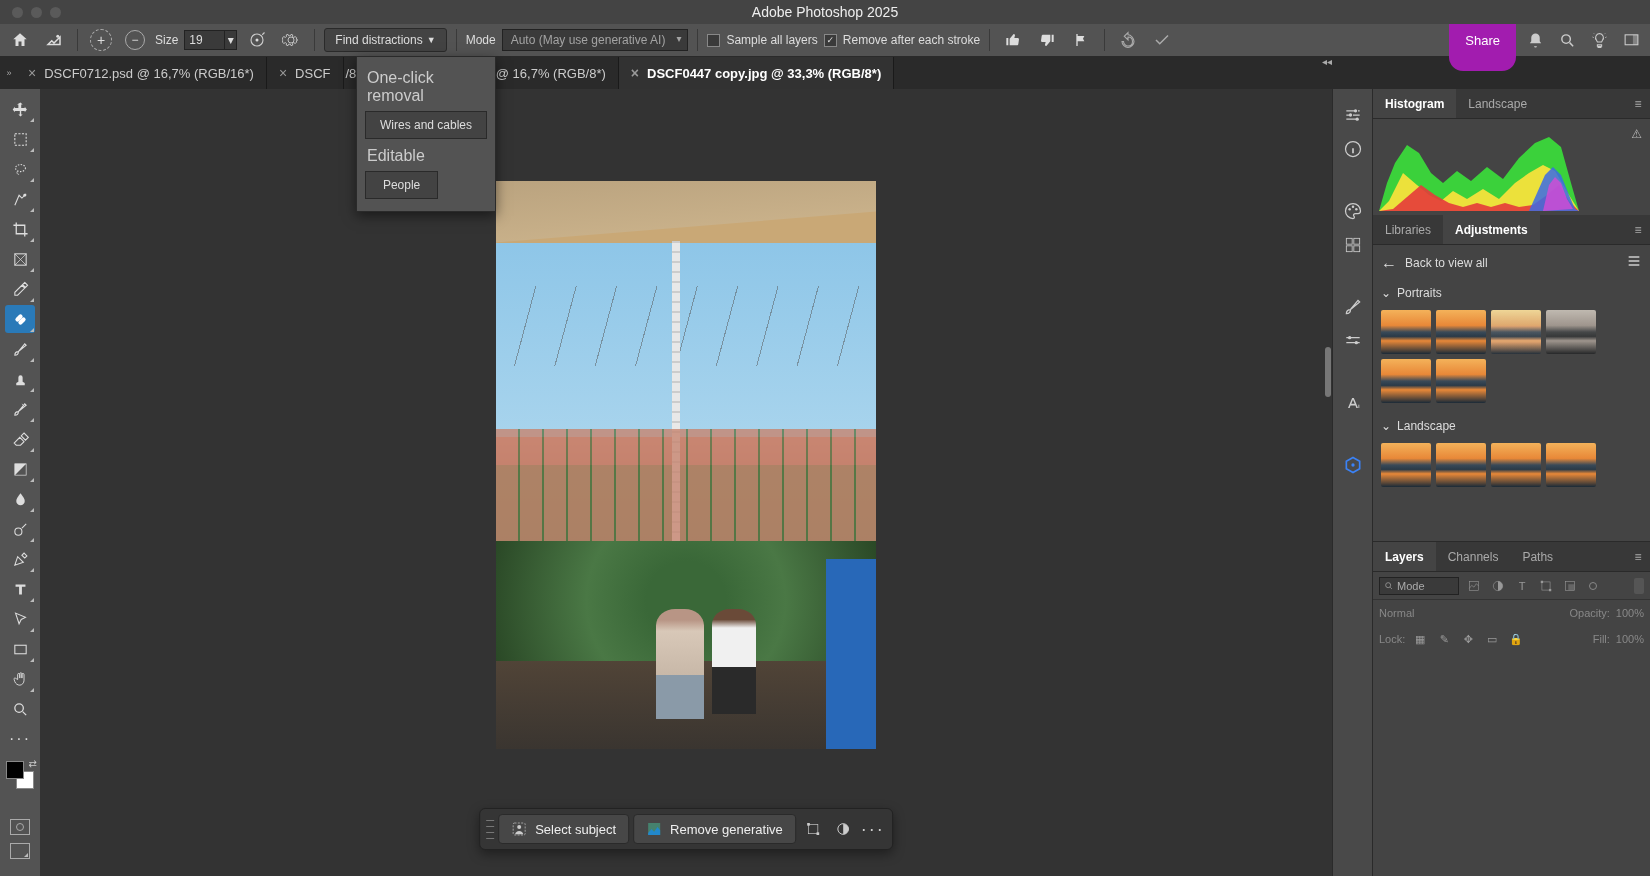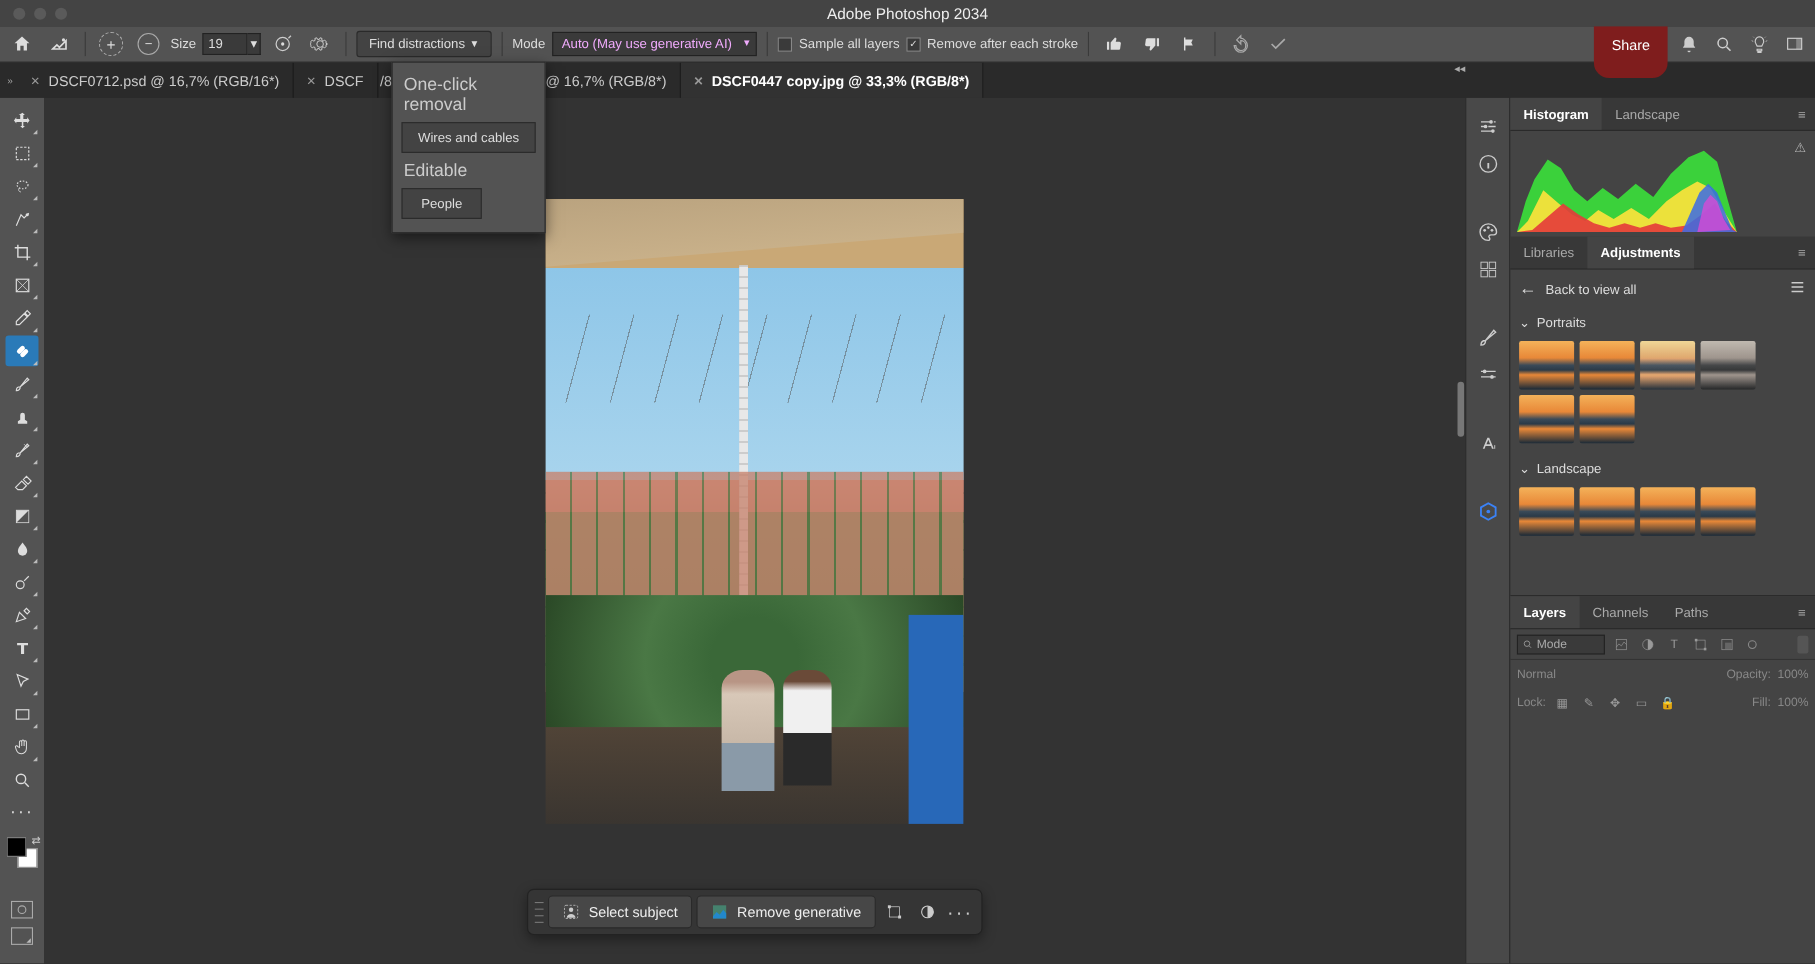--- a/index.html
+++ b/index.html
@@ -15,26 +15,26 @@
 .optbar { height: 33px; background: #535353; display: flex; align-items: center; padding: 0 6px; gap: 6px; border-bottom: 1px solid #2a2a2a; }
 .icon-btn { width: 28px; height: 26px; display: flex; align-items: center; justify-content: center; color: #ddd; border-radius: 4px; }
 .home-icon svg, .brush-icon svg { width: 18px; height: 18px; }
 .sep { width: 1px; height: 22px; background: #3a3a3a; margin: 0 3px; }
 .addpoint { width: 22px; height: 22px; border: 1px dashed #aaa; border-radius: 50%; display: flex; align-items: center; justify-content: center; font-size: 14px; }
 .minuspoint { width: 20px; height: 20px; border: 1px solid #aaa; border-radius: 50%; display: flex; align-items: center; justify-content: center; font-size: 12px; }
 .opt-label { font-size: 12px; color: #ddd; }
 .size-input { width: 41px; height: 20px; background: #3a3a3a; border: 1px solid #222; color: #ddd; padding: 0 4px; font-size: 12px; }
 .dd { width: 12px; height: 20px; background: #3a3a3a; border: 1px solid #222; border-left: none; display: flex; align-items: center; justify-content: center; }
 .find-btn { padding: 4px 10px; background: #434343; border: 1px solid #2a2a2a; border-radius: 3px; font-size: 12px; color: #ddd; display: flex; align-items: center; gap: 4px; }
-.mode-select { padding: 3px 22px 3px 8px; background: #3a3a3a; border: 1px solid #222; color: #f0abfc; font-size: 12px; position: relative; }
+.mode-select { padding: 3px 22px 3px 8px; background: #3a3a3a; border: 1px solid #222; color: #a3a3a3; font-size: 12px; position: relative; }
 .mode-select::after { content: "▾"; position: absolute; right: 6px; top: 3px; font-size: 10px; }
 .chk { width: 13px; height: 13px; border: 1px solid #888; background: #3a3a3a; display: inline-flex; align-items: center; justify-content: center; font-size: 9px; }
 .chk.checked::before { content: "✓"; color: #ddd; }
 .spacer { flex: 1; }
-.share-btn { padding: 23px 16px; background: #7f1d1d; color: #fff; border-radius: 14px; font-size: 13px; font-weight: 500; }
+.share-btn { padding: 23px 16px; background: #a21caf; color: #fff; border-radius: 14px; font-size: 13px; font-weight: 500; }
 .topright-icon { width: 26px; height: 26px; display: flex; align-items: center; justify-content: center; color: #ccc; }
 
 
 .tabbar { height: 32px; background: #2a2a2a; display: flex; align-items: stretch; padding-left: 2px; overflow: hidden; }
 .tabbar-expand { width: 14px; display: flex; align-items: center; justify-content: center; font-size: 9px; color: #aaa; }
 .tab { display: flex; align-items: center; padding: 0 12px; font-size: 13px; color: #ccc; border-right: 1px solid #1a1a1a; gap: 8px; white-space: nowrap; }
 .tab.active { background: #323232; color: #fff; font-weight: 600; }
 .tab-x { font-size: 14px; color: #999; }
 
 
@@ -132,21 +132,21 @@
 </style>
 </head>
 <body>
 
 <div class="titlebar">
   <div class="traffic-lights">
     <div class="tl"></div>
     <div class="tl"></div>
     <div class="tl"></div>
   </div>
-  <div class="title">Adobe Photoshop 2034</div>
+  <div class="title">Adobe Photoshop 2025</div>
 </div>
 
 <div class="optbar">
   <div class="icon-btn home-icon">
     <svg viewBox="0 0 24 24">
         <path d="M12 3l9 8h-3v9h-4v-6h-4v6H6v-9H3z"></path>
       </svg>
   </div>
   <div class="icon-btn brush-icon">
     <svg viewBox="0 0 24 24">

